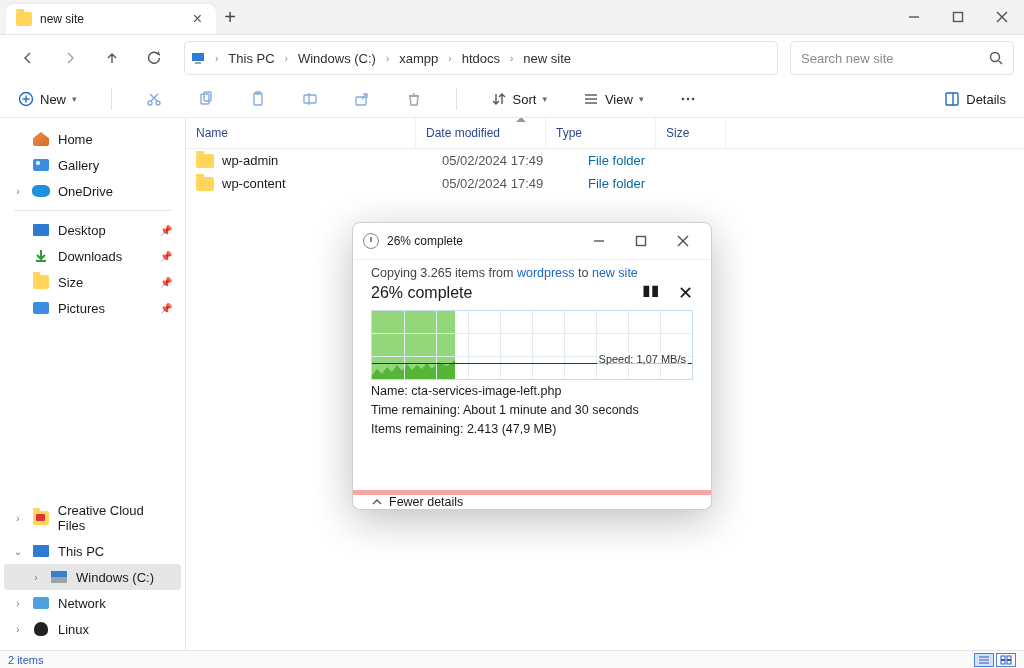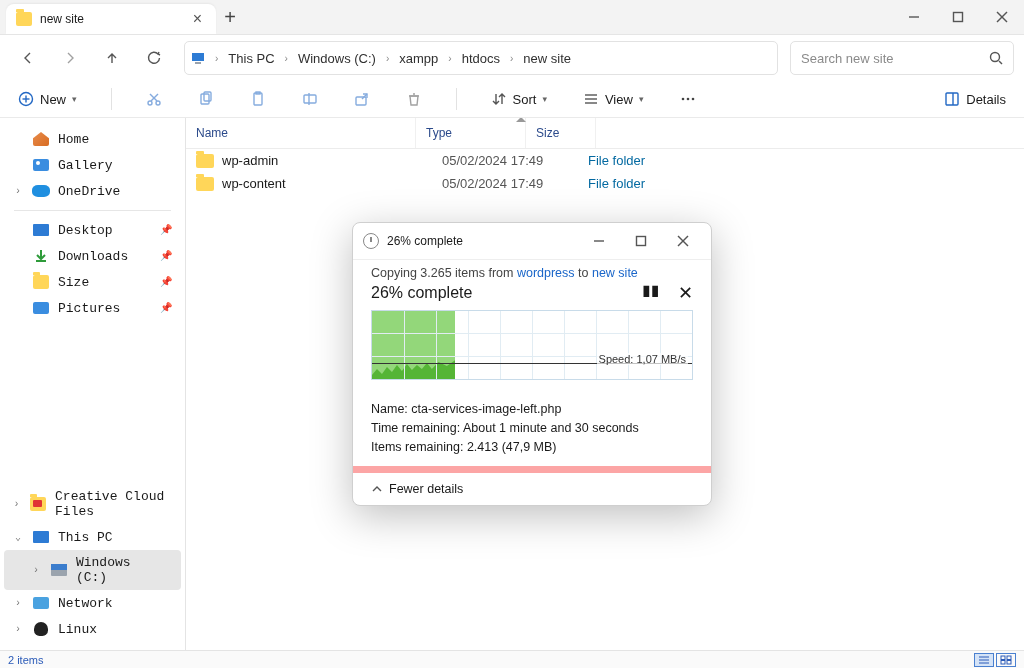--- a/index.html
+++ b/index.html
@@ -35,21 +35,21 @@
   .cmd { display:flex; align-items:center; gap:6px; padding:6px 8px; font-size:13px; border-radius:4px; }
   .cmd .drop { font-size:9px; color:#666; }
   .cmd svg { display:block; }
   .sep { width:1px; height:22px; background:#e2e2e2; margin:0 6px; }
   .grow { flex:1; }
   .faded { opacity:0.55; }
 
   
   .split { flex:1; display:flex; overflow:hidden; }
   .sidebar { width:186px; border-right:1px solid #e4e4e4; padding:6px 0; overflow:hidden; display:flex; flex-direction:column; }
-  .side-group { padding:2px 0;font-family:Liberation Mono, monospace; }
+  .side-group { padding:2px 0; }
   .side-item { display:flex; align-items:center; padding:5px 12px; font-size:13px; gap:8px; position:relative; }
   .side-item.indent { padding-left:30px; }
   .side-item.selected { background:#e6e6e6; border-radius:4px; margin:0 4px; padding-left:26px; }
   .side-exp { width:12px; color:#777; font-size:10px; text-align:center; }
   .pin { margin-left:auto; color:#888; font-size:10px; }
   .side-sep { height:1px; background:#e6e6e6; margin:4px 14px; }
 
   .side-spacer { flex:1; }
 
   .listing { flex:1; position:relative; background:#fff; }
@@ -83,22 +83,22 @@
   .dlg-link { color:#1a66c9; }
   .dlg-big { font-size:16px; margin-top:2px; display:flex; align-items:center; }
   .dlg-big-ctrl { margin-left:auto; display:flex; gap:18px; font-size:14px; }
   .chart { height:70px; border:1px solid #c8dbe9; margin-top:6px; position:relative; overflow:hidden; }
   .chart .grid-v { position:absolute; top:0; bottom:0; width:1px; background:#e1ecf3; }
   .chart .grid-h { position:absolute; left:0; right:0; height:1px; background:#e1ecf3; }
   .chart .baseline { position:absolute; left:0; right:0; height:1px; background:#333; top:52px; }
   .chart .fill { position:absolute; left:0; top:0; bottom:0; width:26%; background:#93d77a; }
   .chart .wave { position:absolute; left:0; bottom:0; width:26%; height:22px; }
   .speed { position:absolute; right:4px; top:42px; font-size:11px; color:#333; background:rgba(255,255,255,0.7); padding:0 2px;}
-  .dlg-info { margin-top:20px; line-height:1.5; }
-  .dlg-foot { border-top:7px solid #fca5a5; padding:9px 18px; }
+  .dlg-info { margin-top:2px; line-height:1.5; }
+  .dlg-foot { border-top:5px solid #fca5a5; padding:0 18px;margin-top:42px; }
   .fewer { display:flex; align-items:center; gap:6px; font-size:12.5px; }
 
   
   .iclr { stroke:#555; fill:none; stroke-width:1.4; }
   .iblue { stroke:#2368c4; fill:none; stroke-width:1.4; }
 
   
   .ic-box { width:18px; height:16px; display:flex; align-items:center; justify-content:center; flex-shrink:0; }
   .ic-home { width:16px; height:14px; background:linear-gradient(135deg,#e78b4a,#d86c23); border-radius:2px; clip-path: polygon(50% 0, 100% 45%, 100% 100%, 0 100%, 0 45%);}
   .ic-gallery { width:16px; height:12px; background:#3a8de0; border-radius:2px; position:relative; }
@@ -384,20 +384,21 @@
             </span>
             <span>Linux</span>
           </div>
       </div>
     </div>
 
     <div class="listing">
       <div class="list-head" style="position:relative;">
         <div class="sort-ind"></div>
         <div class="col" style="width:230px"><span>Name</span></div>
+        <div class="col" style="width:130px"><span>Date modified</span></div>
         <div class="col" style="width:110px"><span>Type</span></div>
         <div class="col" style="width:70px"><span>Size</span></div>
       </div>
       <div class="row">
         <div class="col-name">
             <span class="folder-sm"></span>
             <span>wp-admin</span>
           </div>
         <div class="col-date">05/02/2024 17:49</div>
         <div class="col-type">File folder</div>

